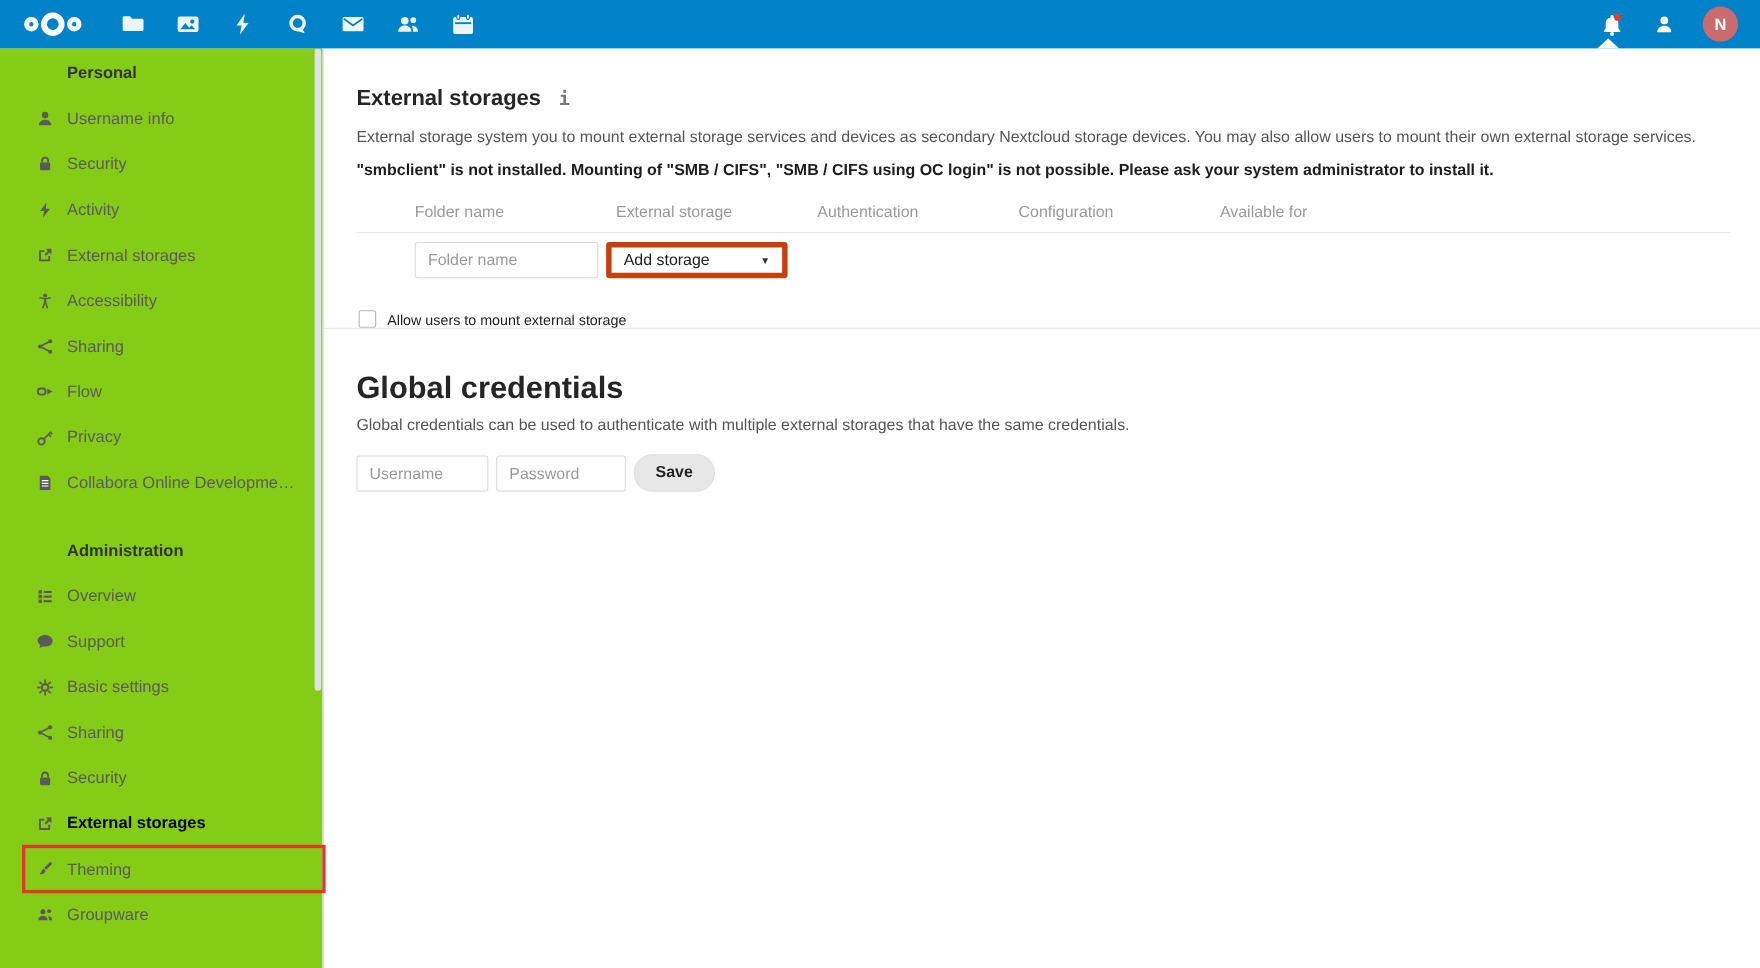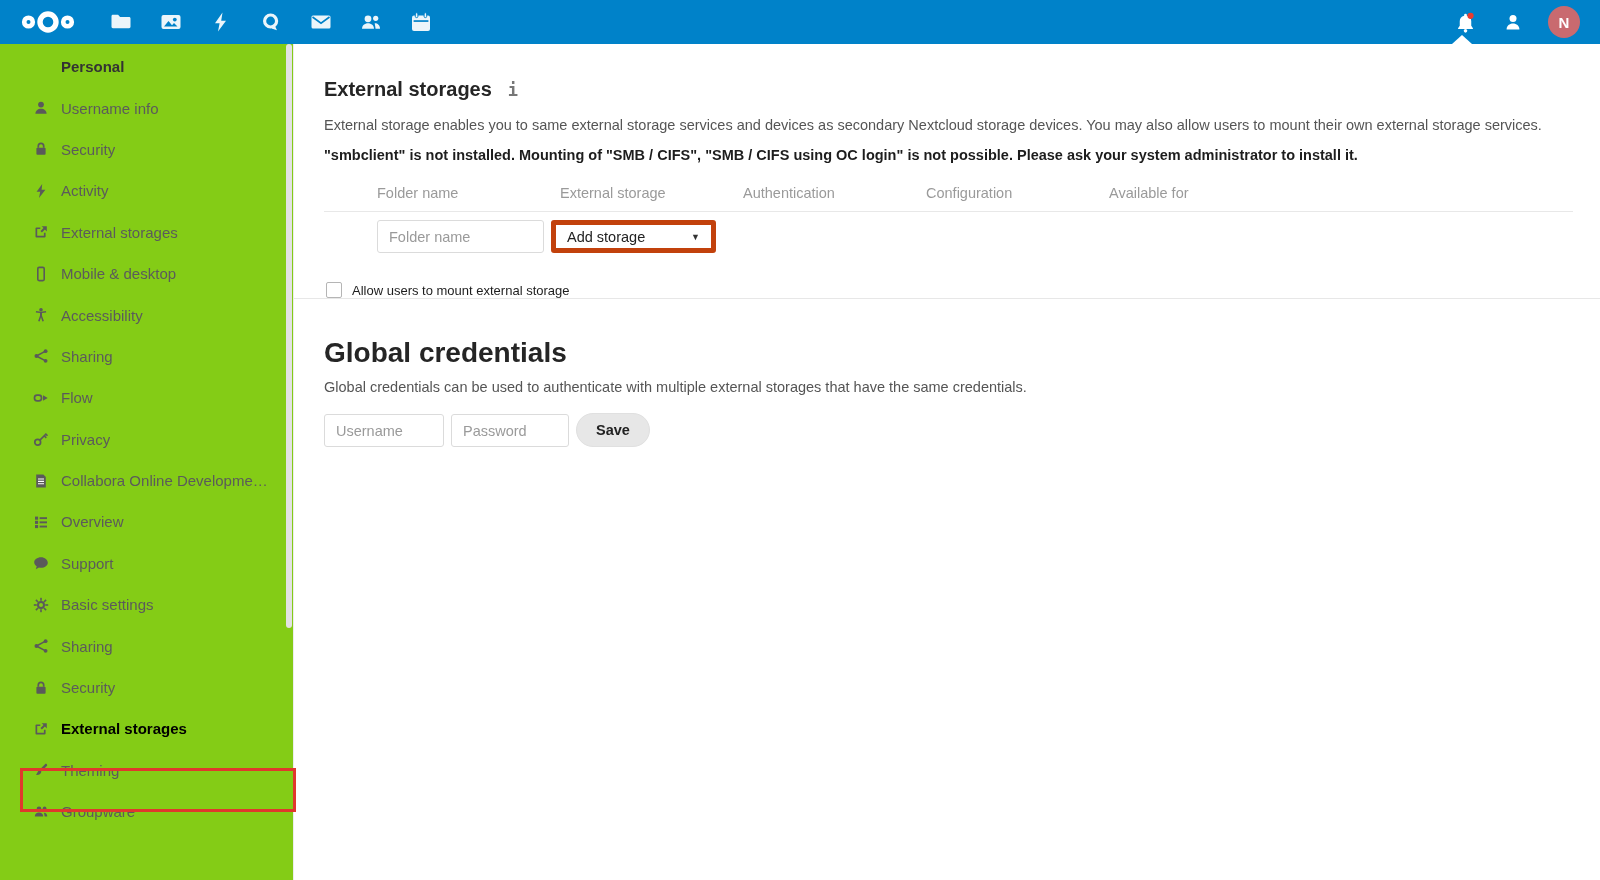--- a/index.html
+++ b/index.html
@@ -193,28 +193,20 @@
       <span class="side-icon">
         <svg viewBox="0 0 16 16" fill="#5a5a5a">
           <path d="M12.6 8.7v3.9c0 .5-.4.9-.9.9H3.4c-.5 0-.9-.4-.9-.9V4.3c0-.5.4-.9.9-.9h3.9v1.7H4.2v6.7h6.7V8.7z"></path>
           <path d="M8.6 2.2h5.2v5.2l-1.9-1.9-3 3-1.4-1.4 3-3z"></path>
         </svg>
       </span>
       <span class="side-label">External storages</span>
     </div>
     <div class="side-item">
       <span class="side-icon">
-        <svg viewBox="0 0 16 16">
-          <rect x="4.8" y="1.4" width="6.4" height="13.2" rx="1.3" fill="none" stroke="#5a5a5a" stroke-width="1.6"></rect>
-        </svg>
-      </span>
-      <span class="side-label">Mobile &amp; desktop</span>
-    </div>
-    <div class="side-item">
-      <span class="side-icon">
         <svg viewBox="0 0 16 16" fill="#5a5a5a">
           <circle cx="8" cy="2.7" r="1.8"></circle>
           <path d="M2.8 5.4l4.2.7v2.6l-1.9 5.2 1.5.6L8 10.2l1.4 4.3 1.5-.6L9 8.7V6.1l4.2-.7-.3-1.4-4.9.8-4.9-.8z"></path>
         </svg>
       </span>
       <span class="side-label">Accessibility</span>
     </div>
     <div class="side-item">
       <span class="side-icon">
         <svg viewBox="0 0 16 16" fill="#5a5a5a">
@@ -246,20 +238,21 @@
     </div>
     <div class="side-item">
       <span class="side-icon">
         <svg viewBox="0 0 16 16" fill="#5a5a5a">
           <path d="M3.2 1.6h7.2l2.4 2.4v10.4H3.2z"></path>
           <path d="M5 6h6M5 8.4h6M5 10.8h6" stroke="#fff" stroke-width="1.1"></path>
         </svg>
       </span>
       <span class="side-label">Collabora Online Development Edit…</span>
     </div>
+    <div class="side-header gap">Administration</div>
     <div class="side-item">
       <span class="side-icon">
         <svg viewBox="0 0 16 16" fill="#5a5a5a">
           <rect x="2" y="2.6" width="3.1" height="3.1"></rect>
           <rect x="2" y="6.8" width="3.1" height="3.1"></rect>
           <rect x="2" y="11" width="3.1" height="3.1"></rect>
           <rect x="6.6" y="3.2" width="7.4" height="1.9"></rect>
           <rect x="6.6" y="7.4" width="7.4" height="1.9"></rect>
           <rect x="6.6" y="11.6" width="7.4" height="1.9"></rect>
         </svg>
@@ -340,21 +333,21 @@
       <span class="side-label">Groupware</span>
     </div>
   </div>
 <div class="annotation-box" id="annotation-box" style="top: 768px; height: 44px; border-color: rgb(224, 56, 44);"></div>
 
 <div class="main">
   <div class="page-title">
     <span>External storages</span>
     <span class="info-glyph">i</span>
   </div>
-  <div class="desc">External storage enables you to same external storage services and devices as secondary Nextcloud storage devices. You may also allow users to mount their own external storage services.</div>
+  <div class="desc">External storage system you to mount external storage services and devices as secondary Nextcloud storage devices. You may also allow users to mount their own external storage services.</div>
   <div class="warning">"smbclient" is not installed. Mounting of "SMB / CIFS", "SMB / CIFS using OC login" is not possible. Please ask your system administrator to install it.</div>
 
   <div class="storage-table">
     <div class="thead" id="table-head">
         <div class="th gutter"></div>
         <div class="th col">Folder name</div>
         <div class="th col">External storage</div>
         <div class="th col">Authentication</div>
         <div class="th col">Configuration</div>
         <div class="th col">Available for</div>

